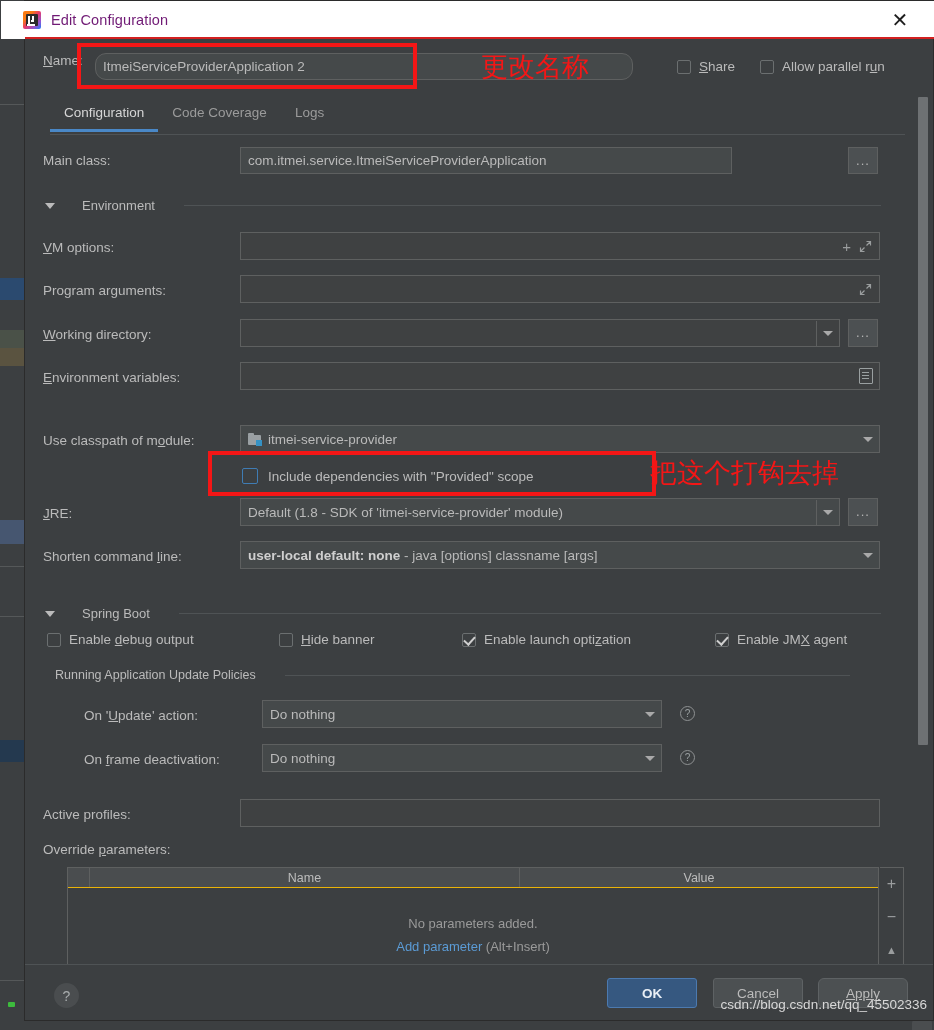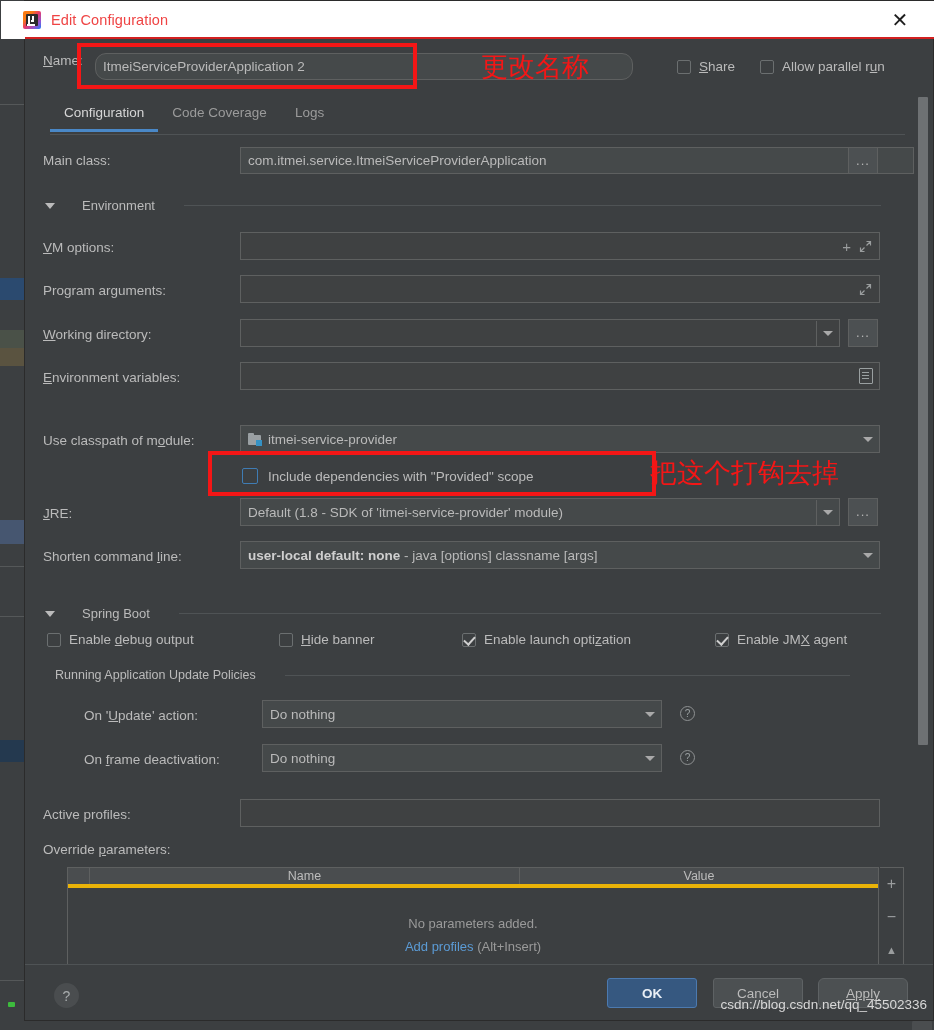--- a/index.html
+++ b/index.html
@@ -33,21 +33,21 @@
     display:flex; align-items:center;
   }
   #tb-icon { width:18px; height:18px; margin-left:22px; position:relative; flex:none; }
   #tb-icon .ij-b { position:absolute; left:0; top:0; width:18px; height:18px;
      background:linear-gradient(135deg,#f97a12 0%,#f97a12 28%,#e8396b 50%,#8d56d6 78%,#1e7ef5 100%); border-radius:2px;}
   #tb-icon .ij-in { position:absolute; left:3px; top:3px; width:12px; height:12px; background:#2b2b2b; border-radius:1px; }
   #tb-icon .ij-l { position:absolute; left:5px; top:5px; width:2px; height:8px; background:#ffffff; }
   #tb-icon .ij-j { position:absolute; left:9px; top:5px; width:2px; height:6px; background:#ffffff; }
   #tb-icon .ij-jb { position:absolute; left:8px; top:9px; width:3px; height:2px; background:#ffffff; }
   #tb-icon .ij-bar { position:absolute; left:4px; top:13px; width:8px; height:2px; background:#ffffff; }
-  #tb-title { margin-left:10px; color:#ef4444; font-size:14.5px; letter-spacing:0.1px; }
+  #tb-title { margin-left:10px; color:#701a75; font-size:14.5px; letter-spacing:0.1px; }
   #tb-close { position:absolute; right:12px; top:0; width:46px; height:38px;
      display:flex; align-items:center; justify-content:center; color:#1d1d1d; font-size:20px; font-weight:300; }
   #redline { position:absolute; left:0; top:36px; width:934px; height:2px; background:#d32020; }
 
   
   .row { position:absolute; display:flex; align-items:center; }
   .lbl { color:#bbbbbb; font-size:13.5px; white-space:nowrap; }
   .lbl u { text-decoration: underline; }
 
   .field {
@@ -100,21 +100,21 @@
   
   #vscroll { position:absolute; right:4px; top:96px; width:12px; height:670px; }
   #vthumb { position:absolute; left:1px; top:0; width:10px; height:648px; background:#6e7173; border-radius:1px; }
 
   
   .helpcirc { width:15px;height:15px;border:1.4px solid #8e9192;border-radius:50%;
      display:flex;align-items:center;justify-content:center;color:#9aa0a1;font-size:10px; flex:none;}
 
   
   #tbl { position:absolute; left:42px; top:866px; width:812px; height:100px; border:1px solid #5e6060; background:#3c3f41; overflow:hidden;}
-  #thead { display:flex; height:20px; background:#4a4d4f; border-bottom:4px solid #eab308; }
+  #thead { display:flex; height:20px; background:#4a4d4f; border-bottom:1px solid #eab308; }
   #thead .tc { display:flex;align-items:center;justify-content:center;color:#bcbcbc;font-size:12.5px;border-right:1px solid #5e6060; }
   #tbody { position:relative; height:78px; }
   .tb-empty { position:absolute; left:0; right:0; top:28px; text-align:center; color:#9a9a9a; font-size:13px; }
   .tb-add { position:absolute; left:0; right:0; top:51px; text-align:center; font-size:13px; }
   .tb-add a { color:#5b9bd5; }
   .tb-add span { color:#9a9a9a; }
 
   #tbtns { position:absolute; left:855px; top:866px; width:24px; height:100px;
            border:1px solid #5e6060; border-left:none; background:#3c3f41;
            display:flex; flex-direction:column; align-items:center; }
@@ -214,21 +214,21 @@
     <div class="tab">Code Coverage</div>
     <div class="tab">Logs</div>
   </div>
   <div id="tabline"></div>
 
   <div id="vscroll">
     <div id="vthumb"></div>
   </div>
 
   <div class="lbl" style="position:absolute;left:18px;top:152px;">Main class:</div>
-  <div class="field" style="position:absolute;left:215px;top:146px;width:674px;">
+  <div class="field" style="position:absolute;left:215px;top:146px;width:492px;">
     <span class="txt">com.itmei.service.ItmeiServiceProviderApplication</span>
   </div>
   <div class="btn-dots" style="position:absolute;left:823px;top:146px;">
     <span>...</span>
   </div>
 
   <div class="sect" style="left:20px;top:197px;width:836px;">
     <span class="tri"></span>
     <span class="st">Environment</span>
     <span class="ln"></span>
@@ -377,21 +377,21 @@
 
   <div id="tbl">
     <div id="thead">
       <div class="tc" style="width:22px;"></div>
       <div class="tc" style="width:430px;">Name</div>
       <div class="tc" style="flex:1;border-right:none;">Value</div>
     </div>
     <div id="tbody">
       <div class="tb-empty">No parameters added.</div>
       <div class="tb-add">
-        <a>Add profiles</a><span> (Alt+Insert)</span>
+        <a>Add parameter</a><span> (Alt+Insert)</span>
       </div>
     </div>
   </div>
 
   <div id="tbtns">
     <div class="tbn">+</div>
     <div class="tbn">−</div>
     <div class="tbn" style="font-size:11px;">▲</div>
   </div>
 

